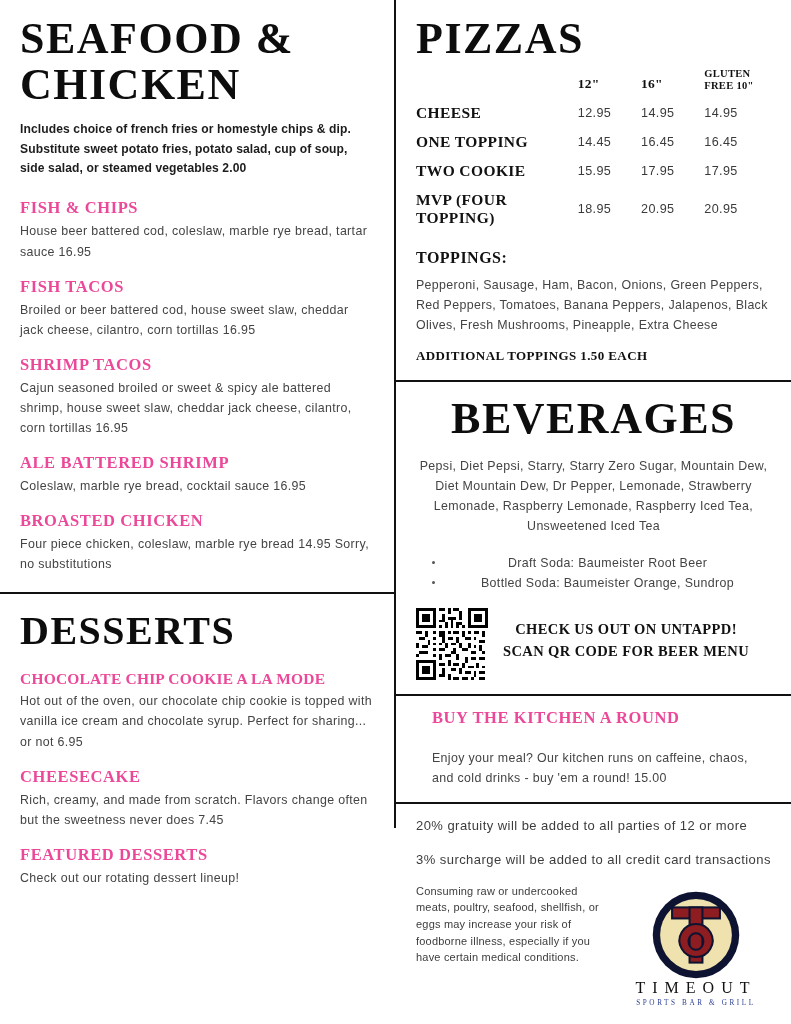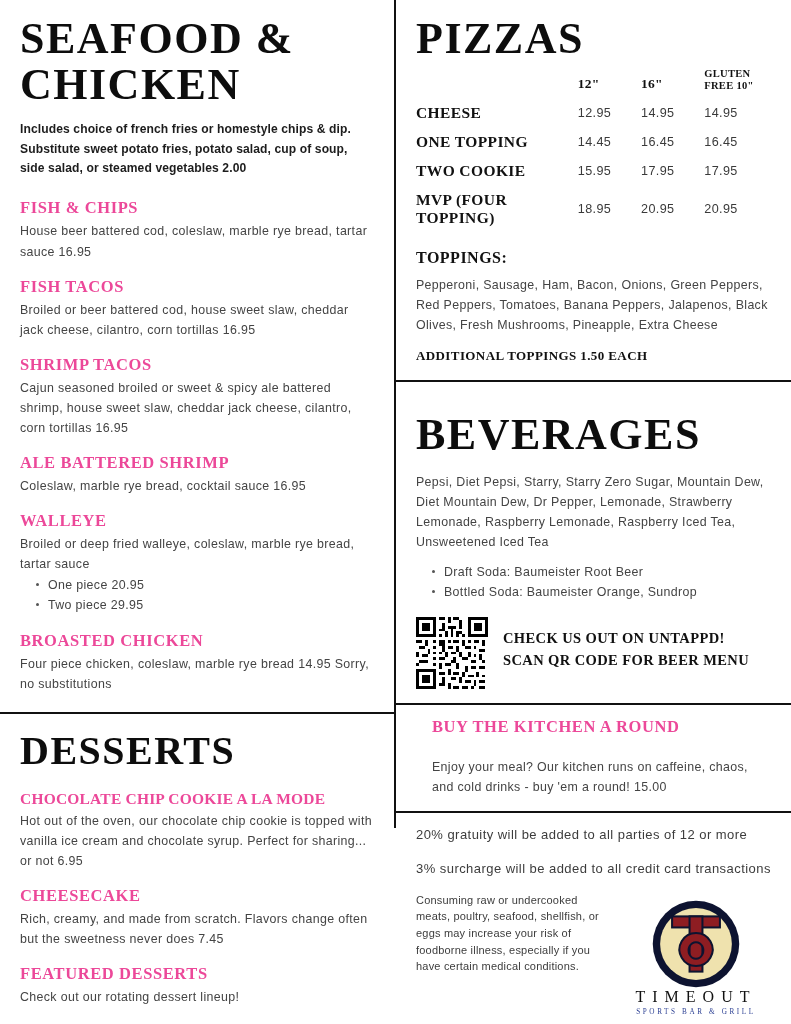--- a/index.html
+++ b/index.html
@@ -163,28 +163,20 @@
       <div class="item">
         <div class="item-head">SHRIMP TACOS</div>
         <div class="desc">Cajun seasoned broiled or sweet &amp; spicy ale battered shrimp, house sweet slaw, cheddar jack cheese, cilantro, corn tortillas 16.95</div>
       </div>
 
       <div class="item">
         <div class="item-head">ALE BATTERED SHRIMP</div>
         <div class="desc">Coleslaw, marble rye bread, cocktail sauce 16.95</div>
       </div>
 
-      <div class="item">
-        <div class="item-head">WALLEYE</div>
-        <div class="desc">Broiled or deep fried walleye, coleslaw, marble rye bread, tartar sauce</div>
-        <ul class="bullets">
-          <li>One piece 20.95</li>
-          <li>Two piece 29.95</li>
-        </ul>
-      </div>
 
       <div class="item">
         <div class="item-head">BROASTED CHICKEN</div>
         <div class="desc">Four piece chicken, coleslaw, marble rye bread 14.95 Sorry, no substitutions</div>
       </div>
     </div>
 
     <div class="rule" style="margin-top:18px;"></div>
 
     <div class="block" style="padding-top:16px;">
@@ -249,24 +241,24 @@
         </tbody>
       </table>
 
       <div class="toppings-head" style="margin-top:16px;">TOPPINGS:</div>
       <div class="desc" style="margin-top:8px;">Pepperoni, Sausage, Ham, Bacon, Onions, Green Peppers, Red Peppers, Tomatoes, Banana Peppers, Jalapenos, Black Olives, Fresh Mushrooms, Pineapple, Extra Cheese</div>
       <div class="add-top" style="margin-top:13px;">ADDITIONAL TOPPINGS 1.50 EACH</div>
     </div>
 
     <div class="rule" style="margin-top:16px;"></div>
 
-    <div class="block" style="padding-top:30px;">
+    <div class="block" style="padding-top:14px;text-align:center;">
       <div class="mega">BEVERAGES</div>
       <div class="desc" style="margin-top:14px;">Pepsi, Diet Pepsi, Starry, Starry Zero Sugar, Mountain Dew, Diet Mountain Dew, Dr Pepper, Lemonade, Strawberry Lemonade, Raspberry Lemonade, Raspberry Iced Tea, Unsweetened Iced Tea</div>
-      <ul class="bullets" style="margin-top:9px;">
+      <ul class="bullets" style="margin-top:16px;">
         <li>Draft Soda: Baumeister Root Beer</li>
         <li>Bottled Soda: Baumeister Orange, Sundrop</li>
       </ul>
 
       <div class="qr-row" style="margin-top:15px;">
         <svg class="qr" viewBox="0 0 25 25" shape-rendering="crispEdges">
           <rect width="25" height="25" fill="#ffffff"></rect>
           <g fill="#000000">
 
             <rect x="0" y="0" width="7" height="1"></rect>

